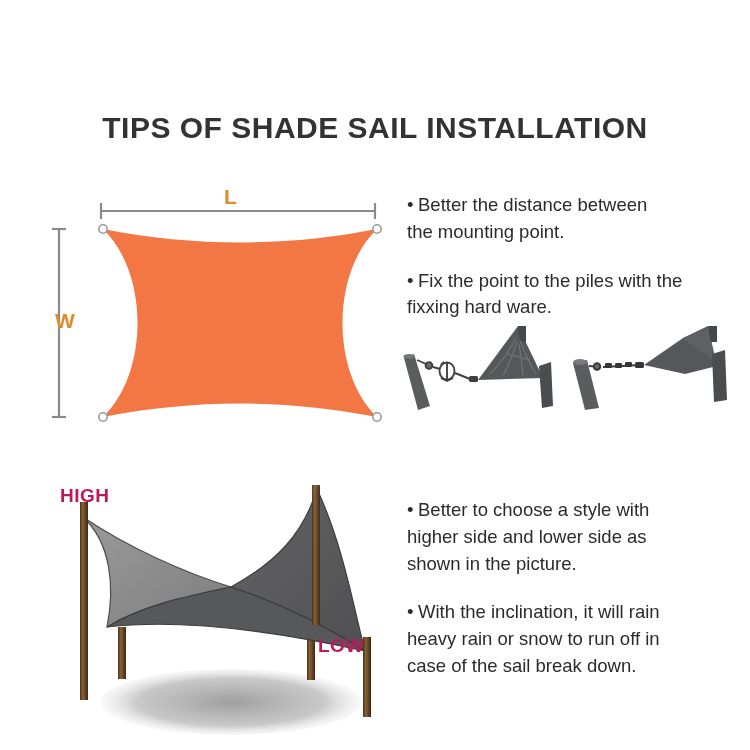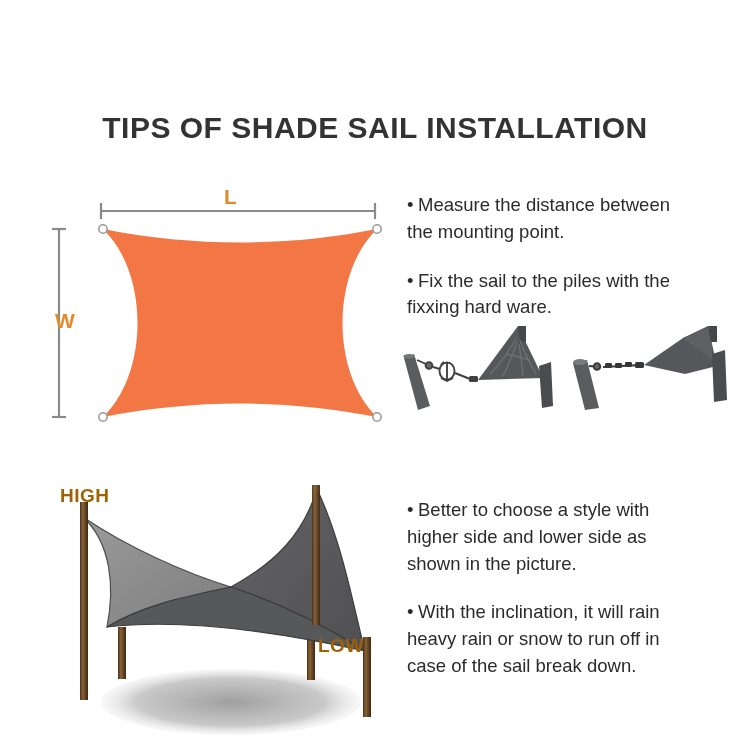--- a/index.html
+++ b/index.html
@@ -97,21 +97,21 @@
     top: 440px;
     width: 390px;
     height: 270px;
   }
   #canopy-scene svg { display: block; }
 
   .post-label {
     position: absolute;
     font-size: 19px;
     font-weight: bold;
-    color: #a16207;
+    color: #be185d;
     letter-spacing: 0.5px;
   }
   #label-high { left: 60px; top: 448px; }
   #label-low  { left: 318px; top: 598px; }
 </style>
 </head>
 <body>
 
 <div id="page">
 
@@ -258,25 +258,25 @@
       <rect x="45" y="25" width="8" height="198" fill="url(#postGrad)"></rect>
       <rect x="328" y="160" width="8" height="80" fill="url(#postGrad)"></rect>
       <rect x="277" y="8" width="8" height="140" fill="url(#postGrad)" opacity="0.95"></rect>
     </svg>
   </div>
   <div class="post-label" id="label-high">HIGH</div>
   <div class="post-label" id="label-low">LOW</div>
 
   <div class="text-col" id="text-top">
     <p class="para">
-      <span class="line"><span class="bullet-dot">•</span><span>Measure the distance between</span></span>
+      <span class="line"><span class="bullet-dot">•</span><span>Better the distance between</span></span>
       <span class="line">the mounting point.</span>
     </p>
     <p class="para">
-      <span class="line"><span class="bullet-dot">•</span><span>Fix the sail to the piles with the</span></span>
+      <span class="line"><span class="bullet-dot">•</span><span>Fix the point to the piles with the</span></span>
       <span class="line">fixxing hard ware.</span>
     </p>
   </div>
 
   <div class="text-col" id="text-bottom">
     <p class="para">
       <span class="line"><span class="bullet-dot">•</span><span>Better to choose a style with</span></span>
       <span class="line">higher side and lower side as</span>
       <span class="line">shown in the picture.</span>
     </p>

